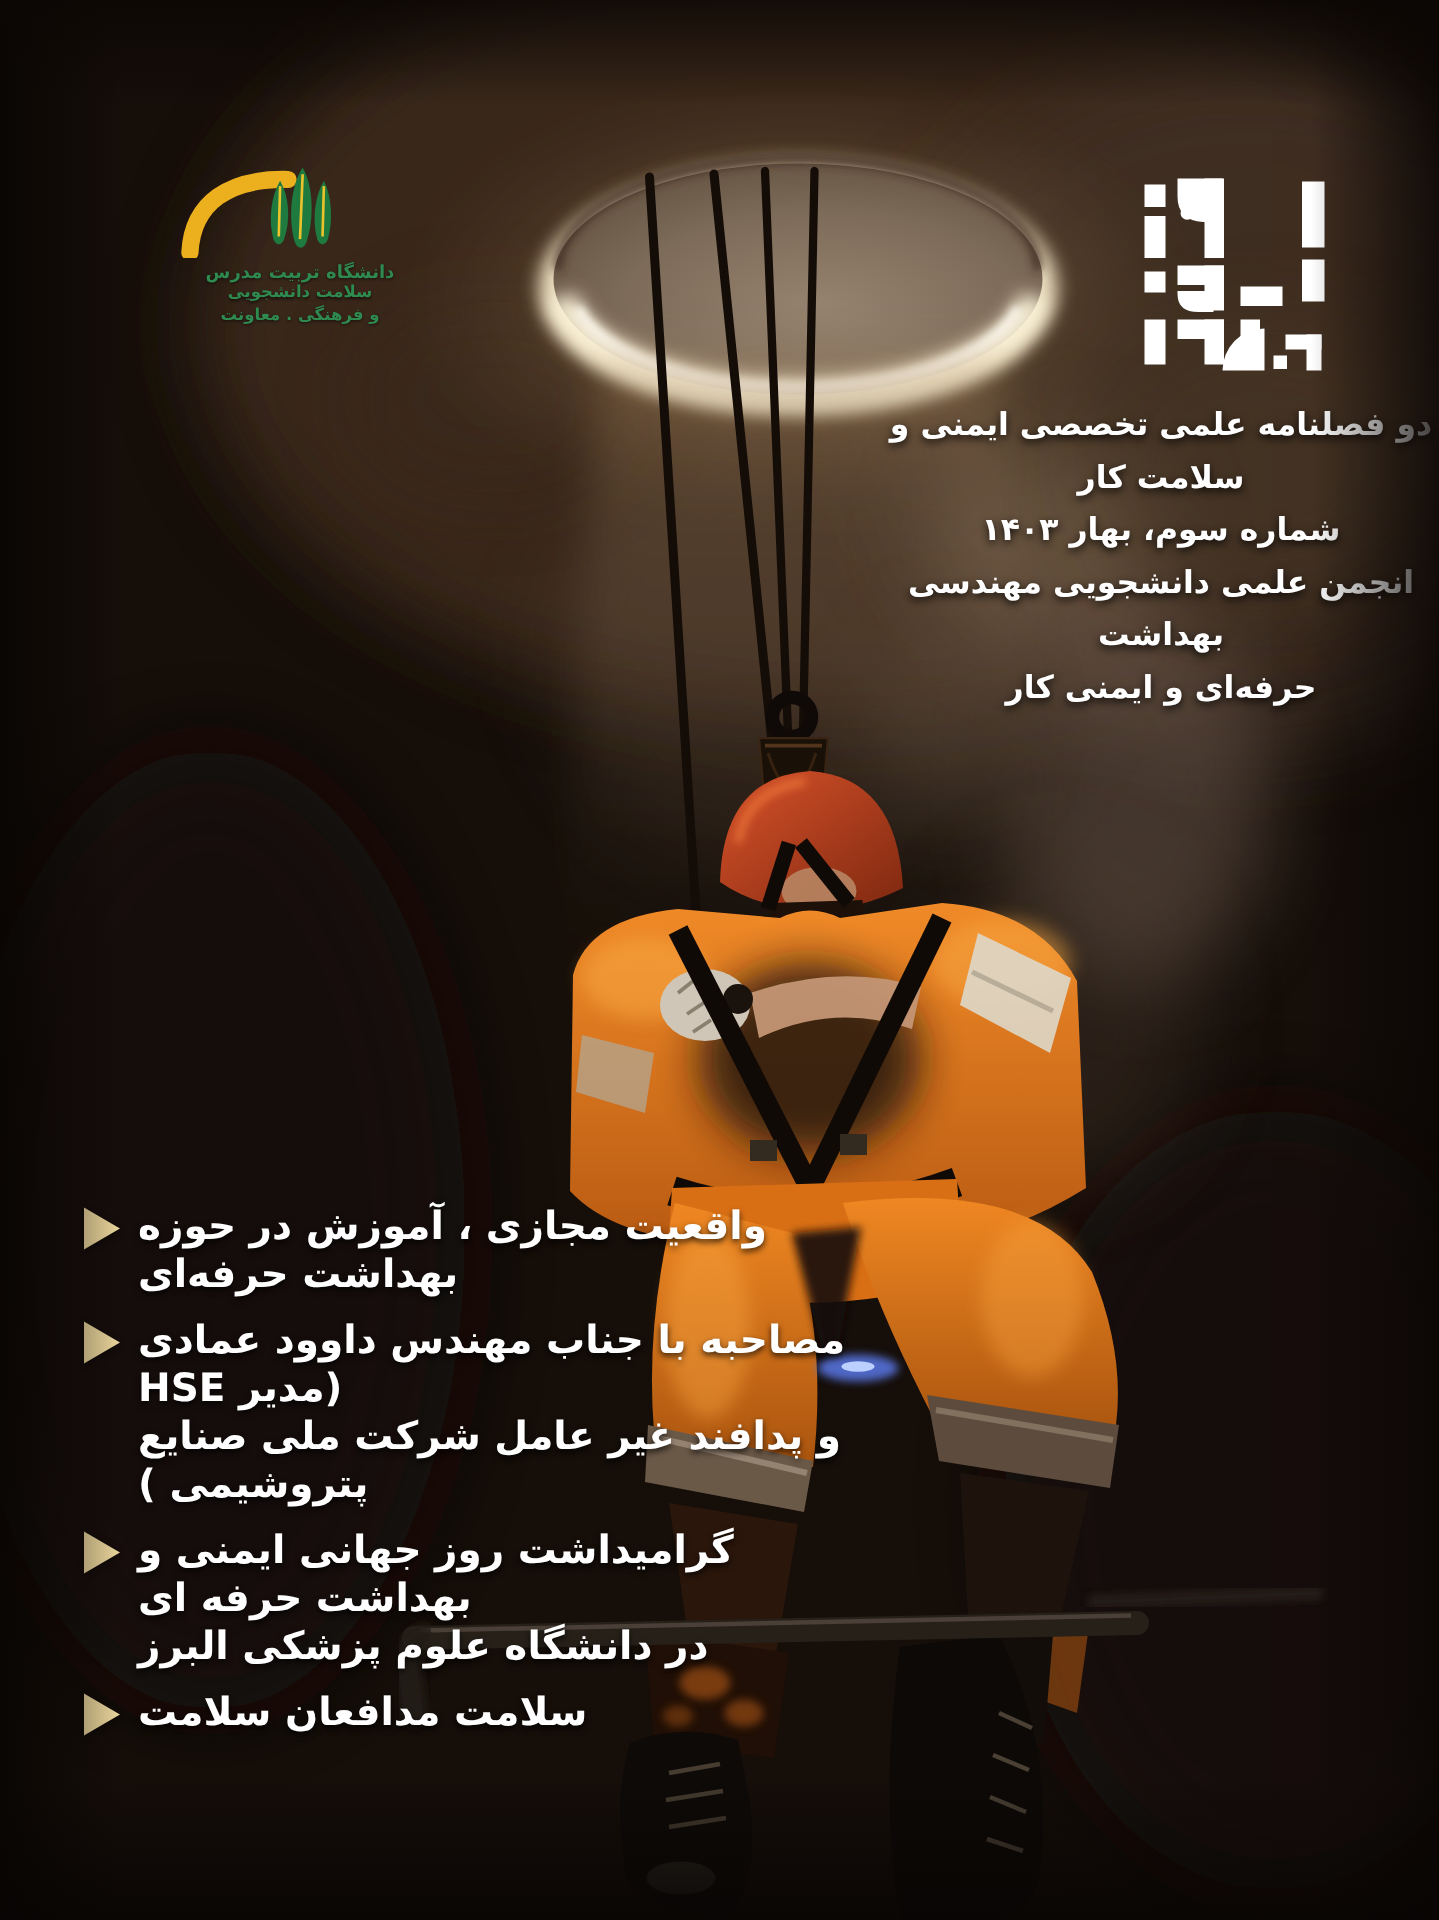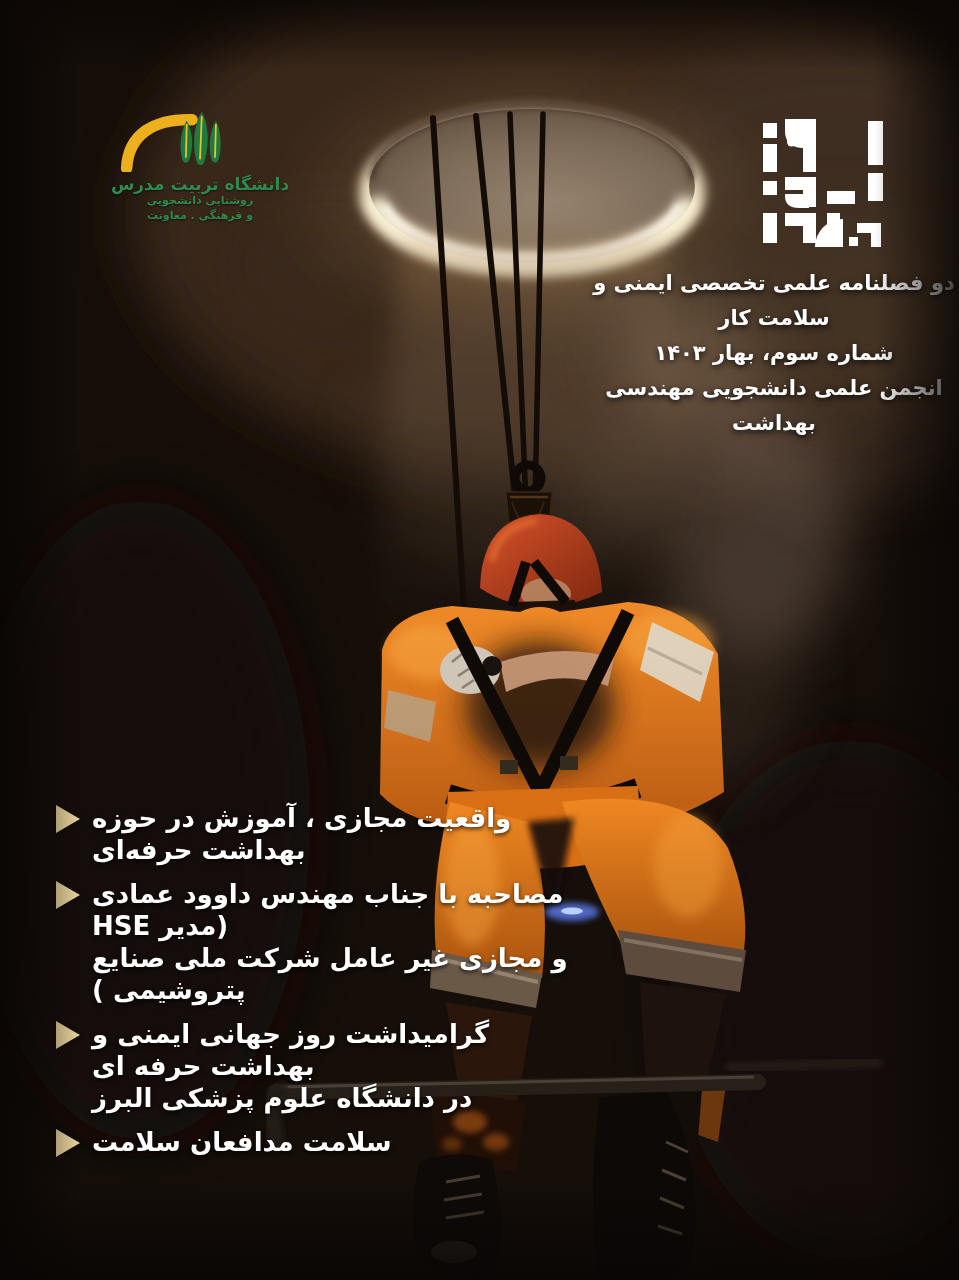--- a/index.html
+++ b/index.html
@@ -6,21 +6,21 @@
   .stage{position:relative;width:959px;height:1280px;overflow:hidden;
          background:#150e09;font-family:"DejaVu Sans",sans-serif;
          box-shadow:inset 0 0 200px 70px rgba(5,3,2,.75);}
   .scene{position:absolute;inset:0;width:959px;height:1280px;display:block;}
   .overlay{position:absolute;}
   
   .masthead{left:757px;top:111px;width:128px;height:138px;}
   
   .publisher{left:103px;top:108px;width:194px;text-align:center;color:#2f8a50;}
   .publisher svg{display:block;margin:0 auto;}
-  .publisher .uniname{font-size:17px;font-weight:700;letter-spacing:.5px;
+  .publisher .uniname{font-size:12px;font-weight:700;letter-spacing:.5px;
       direction:rtl;margin-top:2px;text-shadow:0 1px 2px rgba(0,0,0,.6);}
   .publisher .caption{font-size:11px;font-weight:700;direction:rtl;line-height:14.5px;
       text-shadow:0 1px 2px rgba(0,0,0,.6);}
   
   .subtitle{left:588px;top:266px;width:372px;text-align:center;direction:rtl;
       color:#ffffff;font-weight:700;font-size:21px;line-height:35px;
       text-shadow:0 2px 6px rgba(0,0,0,.85);}
   
   .toc{left:56px;top:802px;width:530px;}
   .toc-item{display:flex;align-items:flex-start;margin-bottom:12px;}
@@ -235,39 +235,40 @@
     <svg viewBox="0 0 190 72" width="168" height="64">
       <path d="M12,68 C14,30 42,12 86,13" fill="none" stroke="#ecb01f" stroke-width="13" stroke-linecap="round"></path>
       <g>
         <path d="M80,14 C87,26 88,44 83,58 C81,63 77,63 75,58 C71,44 73,26 80,14 Z" fill="#1e7a3e"></path>
         <path d="M97,4 C105,18 106,42 100,60 C98,66 93,66 91,60 C86,42 88,18 97,4 Z" fill="#1e7a3e"></path>
         <path d="M113,14 C119,26 120,44 116,58 C114,63 110,63 108,58 C104,44 106,26 113,14 Z" fill="#1e7a3e"></path>
         <path d="M80,18 L79,56 M97,9 L95,58 M113,18 L112,56" stroke="#eac22c" stroke-width="2" fill="none"></path>
       </g>
     </svg>
     <div class="uniname">دانشگاه تربیت مدرس</div>
-    <div class="caption">روشنایی دانشجویی</div>
+    <div class="caption">سلامت دانشجویی</div>
     <div class="caption">و فرهنگی . معاونت</div>
   </div>
 
   <div class="overlay subtitle">
     <div>دو فصلنامه علمی تخصصی ایمنی و سلامت کار</div>
     <div>شماره سوم، بهار ۱۴۰۳</div>
     <div>انجمن علمی دانشجویی مهندسی بهداشت</div>
+    <div>حرفه‌ای و ایمنی کار</div>
   </div>
 
   <div class="overlay toc">
     <div class="toc-item">
       <span class="tri"></span>
       <div class="toc-text">واقعیت مجازی ، آموزش در حوزه بهداشت حرفه‌ای</div>
     </div>
     <div class="toc-item">
       <span class="tri"></span>
       <div class="toc-text">مصاحبه با جناب مهندس داوود عمادی (مدیر HSE
-و مجازی غیر عامل شرکت ملی صنایع پتروشیمی )</div>
+و پدافند غیر عامل شرکت ملی صنایع پتروشیمی )</div>
     </div>
     <div class="toc-item">
       <span class="tri"></span>
       <div class="toc-text">گرامیداشت روز جهانی ایمنی و بهداشت حرفه ای
 در دانشگاه علوم پزشکی البرز</div>
     </div>
     <div class="toc-item">
       <span class="tri"></span>
       <div class="toc-text">سلامت مدافعان سلامت</div>
     </div>

